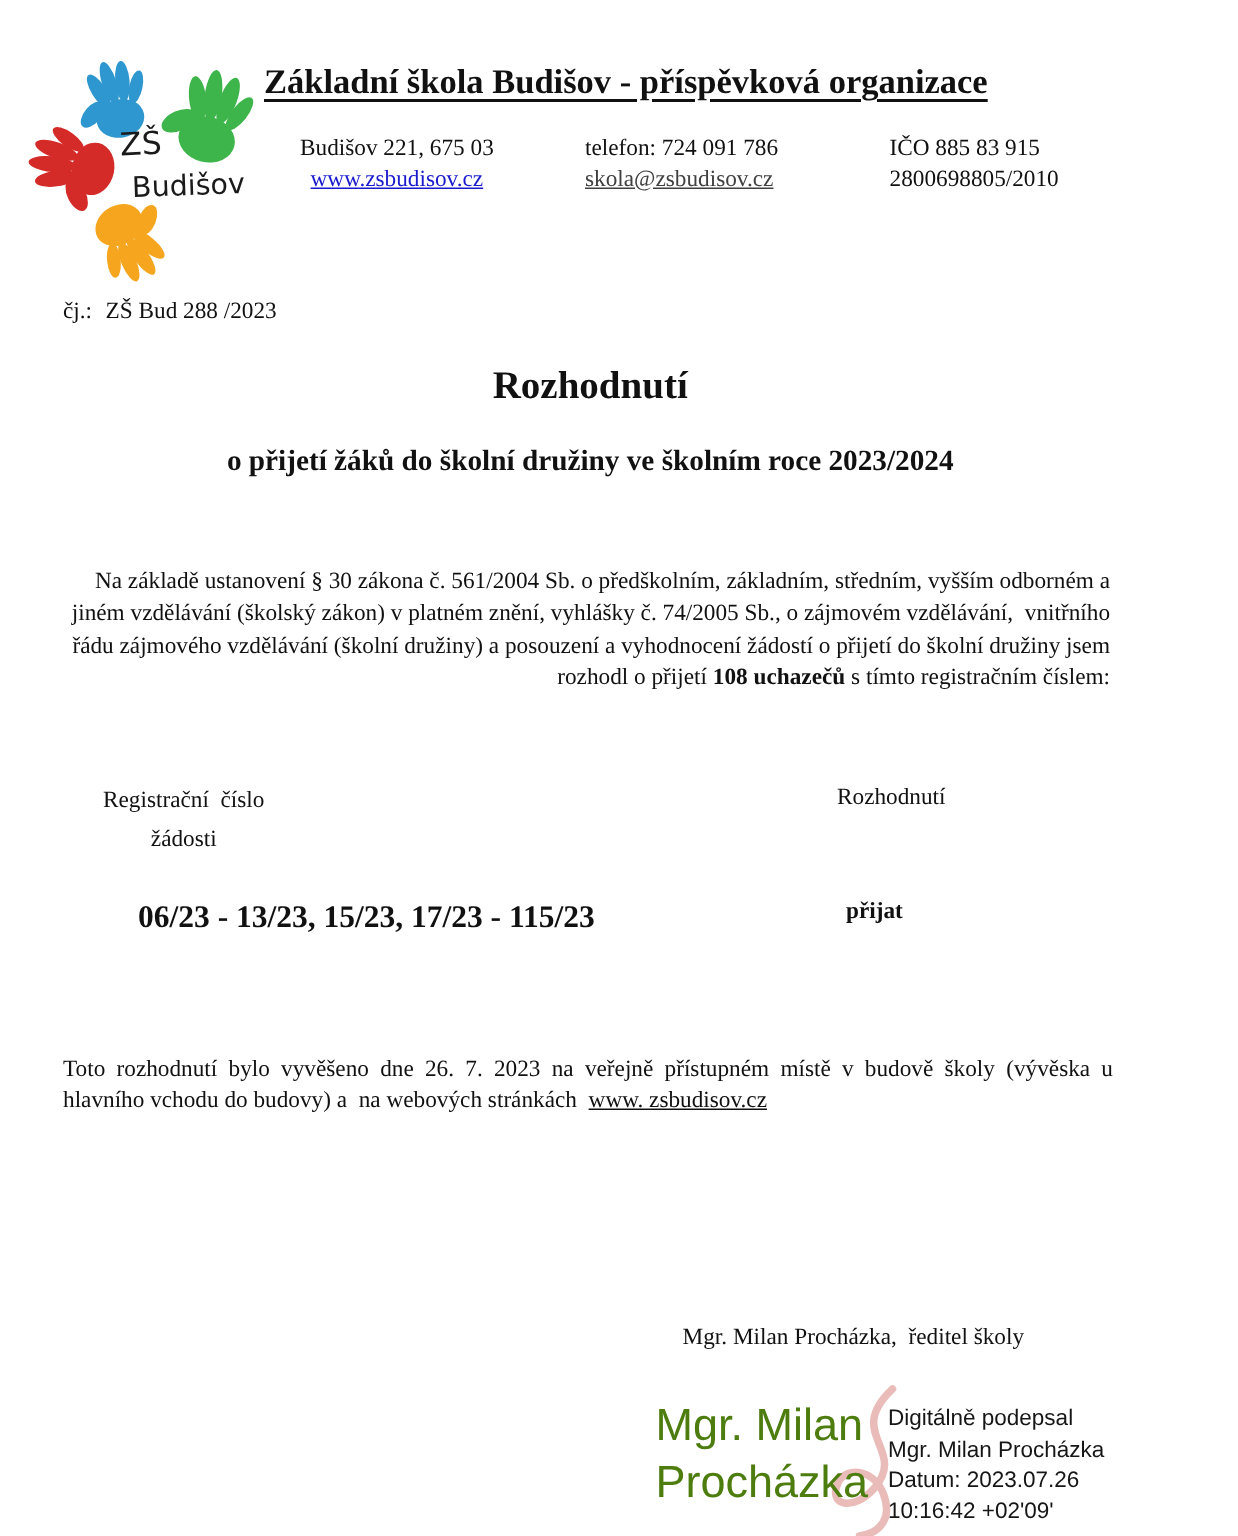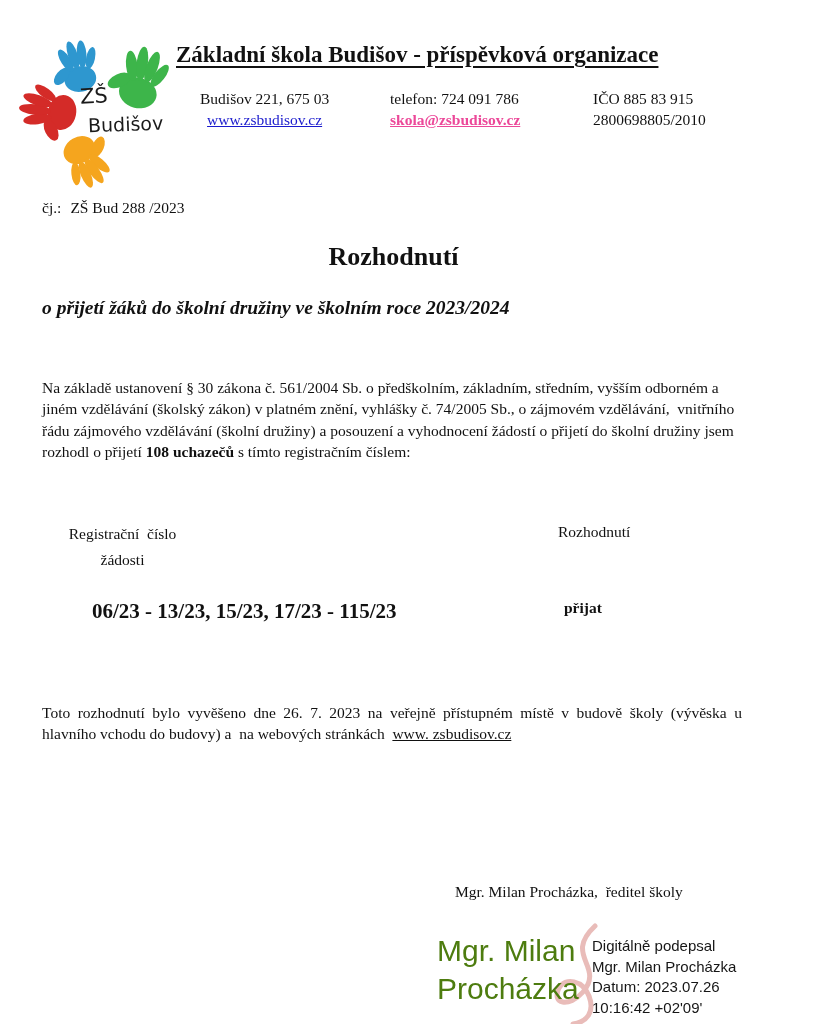--- a/index.html
+++ b/index.html
@@ -45,26 +45,26 @@
   
   .ref-line { position: absolute; left: 42px; top: 199px; font-size: 15.5px; }
   .ref-value { margin-left: 9px; }
   
   .doc-title {
     position: absolute; left: 42px; top: 242px; width: 703px;
     text-align: center; font-size: 26px; font-weight: bold;
   }
   .doc-subtitle {
     position: absolute; left: 42px; top: 297px; width: 703px;
-    font-size: 19.5px; font-weight: bold; font-style: italic;
+    text-align: center; font-size: 19.5px; font-weight: bold;
   }
   
   .intro {
     position: absolute; left: 42px; top: 377px; width: 698px;
-    font-size: 15.5px; line-height: 21.3px; text-align: left;
+    font-size: 15.5px; line-height: 21.3px; text-align: right;
   }
   .bold { font-weight: bold; }
   
   .tbl-h-col1 {
     position: absolute; left: 50px; top: 521px; width: 145px;
     text-align: center; font-size: 15.5px; line-height: 26px;
   }
   .tbl-h-col2 {
     position: absolute; left: 558px; top: 523px; font-size: 15.5px;
   }
@@ -122,21 +122,21 @@
   </div>
 
   <div class="school-name">Základní škola Budišov - příspěvková organizace</div>
 
   <div class="contact-col contact-col-1">
     <div>Budišov 221, 675 03</div>
     <div><span class="doc-link link-blue" style="color: rgb(26, 26, 205);">www.zsbudisov.cz</span></div>
   </div>
   <div class="contact-col contact-col-2">
     <div>telefon: 724 091 786</div>
-    <div><span class="doc-link link-blue" style="color: #ec4899; font-weight: bold;">skola@zsbudisov.cz</span></div>
+    <div><span class="doc-link link-blue" style="color: #404040;">skola@zsbudisov.cz</span></div>
   </div>
   <div class="contact-col contact-col-3">
     <div>IČO 885 83 915</div>
     <div>2800698805/2010</div>
   </div>
 
   <div class="ref-line">
     <span>čj.:</span><span class="ref-value">ZŠ Bud 288 /2023</span>
   </div>
 

